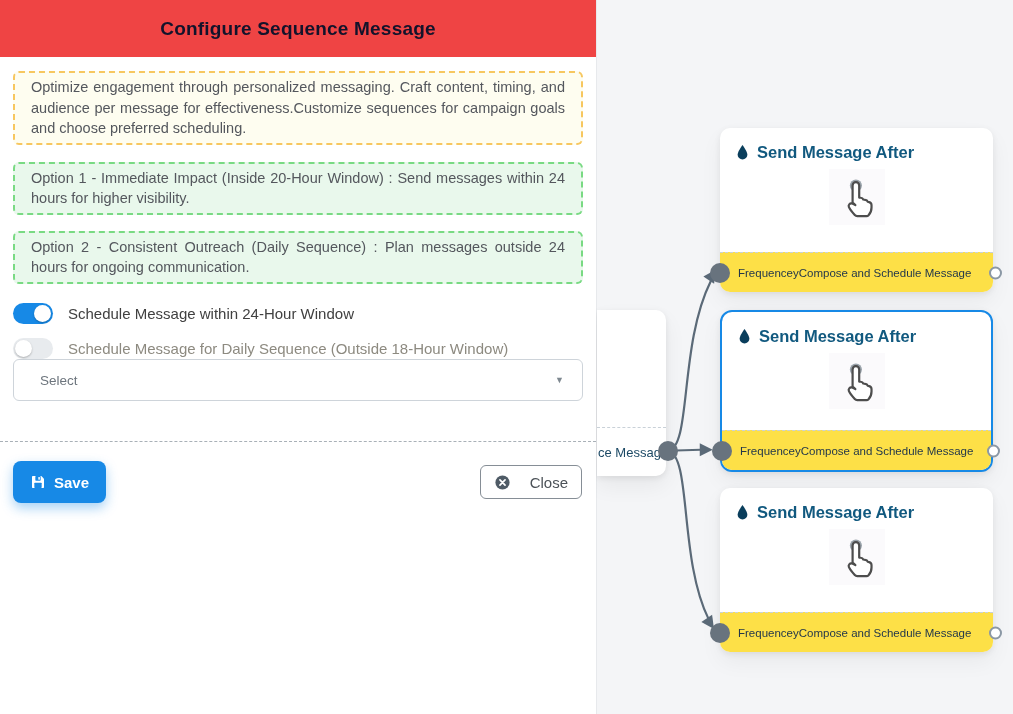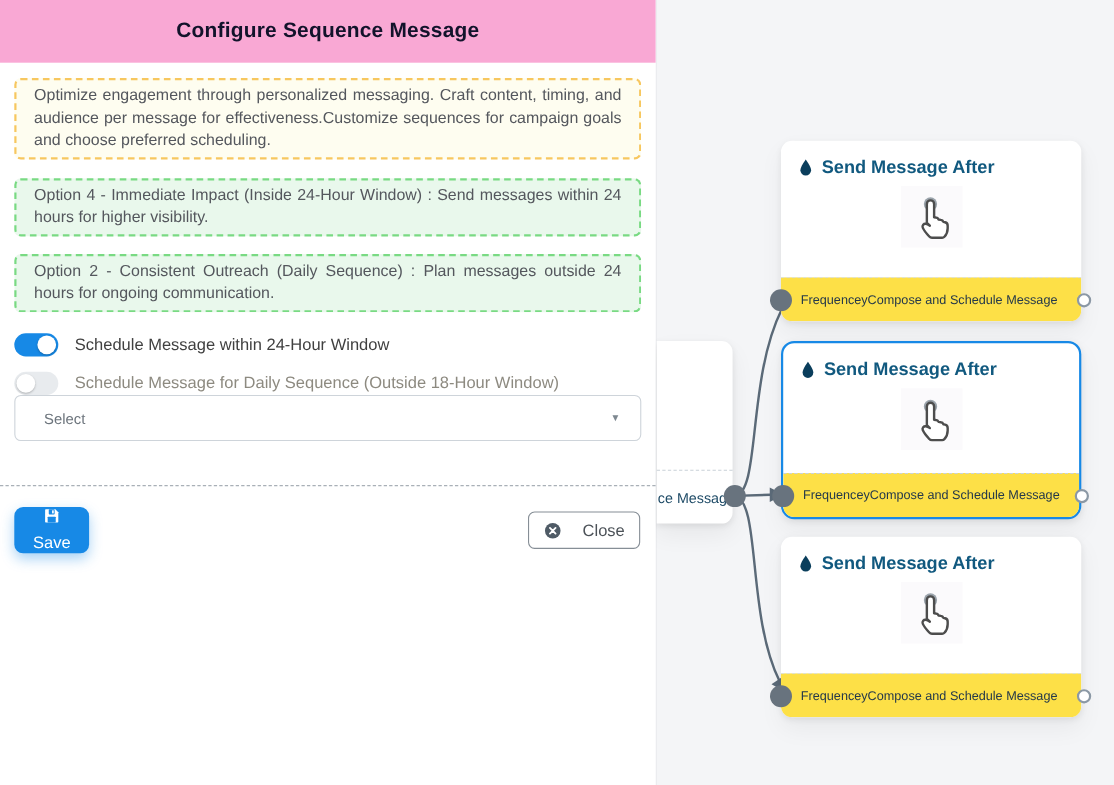--- a/index.html
+++ b/index.html
@@ -3,21 +3,21 @@
 <meta charset="utf-8">
 <style>
   * { box-sizing: border-box; margin: 0; padding: 0; }
   html,body { width:1013px; height:714px; overflow:hidden; }
   body { font-family:"Liberation Sans", sans-serif; background:#fff; position:relative; }
 
   .app { position:absolute; inset:0; display:flex; }
 
   
   .left-panel { width:596px; height:714px; background:#fff; position:relative; z-index:3; flex:none; display:flex; flex-direction:column; }
-  .panel-header { height:57px; background:#f9a8d4; display:flex; align-items:center; justify-content:center;
+  .panel-header { height:57px; background:#ef4444; display:flex; align-items:center; justify-content:center;
                   font-weight:bold; font-size:19px; color:#12132b; letter-spacing:.2px; }
   .panel-body { padding:14px 13px 0 13px; }
 
   .note-box { border:2px dashed; border-radius:6px; padding:4px 16px; font-size:14.5px; line-height:1.42;
               text-align:justify; color:#54575d; }
   .note-orange { border-color:#f7c75f; background:#fefdf0; margin-bottom:17px; }
   .note-green  { border-color:#79da83; background:#e9f8ec; }
   .note-green + .note-green { margin-top:16px; }
 
   .toggle-row { display:flex; align-items:center; gap:15px; margin-top:19px; }
@@ -35,40 +35,40 @@
   .select-box { height:42px; border:1px solid #ced4da; border-radius:6px; background:#fff;
                 display:flex; align-items:center; justify-content:space-between;
                 padding:0 18px 0 26px; cursor:pointer; }
   .select-value { font-size:13.5px; color:#6d757d; }
   .caret-down { font-size:9px; color:#7e8890; }
 
   .divider-dashed { border-top:1px dashed #a9b0b7; margin-top:40px; }
 
   .footer-actions { display:flex; align-items:center; justify-content:space-between; padding:19px 14px 0 13px; }
   .btn-save { display:flex; align-items:center; gap:8px; background:#1789e6; color:#fff; border:none;
-              border-radius:8px; height:42px; padding:0 17px; font-size:15px; font-weight:normal;
-              font-family:inherit; cursor:pointer; box-shadow:0 5px 12px rgba(23,137,230,.38);flex-direction:column; }
+              border-radius:8px; height:42px; padding:0 17px; font-size:15px; font-weight:bold;
+              font-family:inherit; cursor:pointer; box-shadow:0 5px 12px rgba(23,137,230,.38); }
   .btn-close { display:flex; align-items:center; gap:19px; background:#fff; border:1px solid #868e96;
                border-radius:6px; height:34px; padding:0 13px; font-size:15px; color:#4c5258;
                font-family:inherit; cursor:pointer; }
 
   
   .canvas { flex:1; position:relative; background:#f4f5f7; border-left:1px solid #e7e9ec; }
   .edges-svg { position:absolute; inset:0; width:100%; height:100%; pointer-events:none; }
 
   .source-node { position:absolute; left:0; top:310px; width:69px; height:166px; background:#fff;
                  border-radius:0 10px 10px 0; box-shadow:0 2px 6px rgba(0,0,0,.08), 0 10px 22px rgba(0,0,0,.06);
                  display:flex; flex-direction:column; }
   .source-body { flex:1; }
   .source-footer { height:49px; border-top:1px dashed #c9d1d8; display:flex; align-items:center; }
   .source-footer-label { font-size:13px; color:#1c4965; white-space:nowrap; padding-left:1px; }
   .source-handle { position:absolute; left:61px; top:441px; width:20px; height:20px; border-radius:50%;
                    background:#68737e; z-index:2; cursor:crosshair; }
 
-  .flow-node { position:absolute; left:113px; width:273px; background:#fff; border-radius:10px;
+  .flow-node { position:absolute; left:123px; width:273px; background:#fff; border-radius:10px;
                box-shadow:0 2px 6px rgba(0,0,0,.07), 0 10px 22px rgba(0,0,0,.05);
                display:flex; flex-direction:column; cursor:pointer; }
   .flow-node.selected { border:2px solid #1789e6; border-radius:12px; }
   .n1 { top:128px; height:164px; }
   .n2 { top:310px; height:162px; }
   .n3 { top:488px; height:164px; }
 
   .node-body { flex:1; padding:15px 16px 0 16px; }
   .node-title { display:flex; align-items:center; gap:8px; font-weight:bold; font-size:16.5px; color:#11597f; }
   .drop-icon { width:13px; height:17px; flex:none; }
@@ -91,21 +91,21 @@
 
 <div class="app">
 
   <div class="left-panel">
     <div class="panel-header">
       <span>Configure Sequence Message</span>
     </div>
 
     <div class="panel-body">
       <div class="note-box note-orange">Optimize engagement through personalized messaging. Craft content, timing, and audience per message for effectiveness.Customize sequences for campaign goals and choose preferred scheduling.</div>
-      <div class="note-box note-green">Option 4 - Immediate Impact (Inside 24-Hour Window) : Send messages within 24 hours for higher visibility.</div>
+      <div class="note-box note-green">Option 1 - Immediate Impact (Inside 20-Hour Window) : Send messages within 24 hours for higher visibility.</div>
       <div class="note-box note-green">Option 2 - Consistent Outreach (Daily Sequence) : Plan messages outside 24 hours for ongoing communication.</div>
 
       <div class="toggle-row">
         <div class="switch" data-state="on">
           <div class="knob"></div>
         </div>
         <span class="toggle-label-on">Schedule Message within 24-Hour Window</span>
       </div>
 
       <div class="toggle-row" style="margin-top:14px;">

